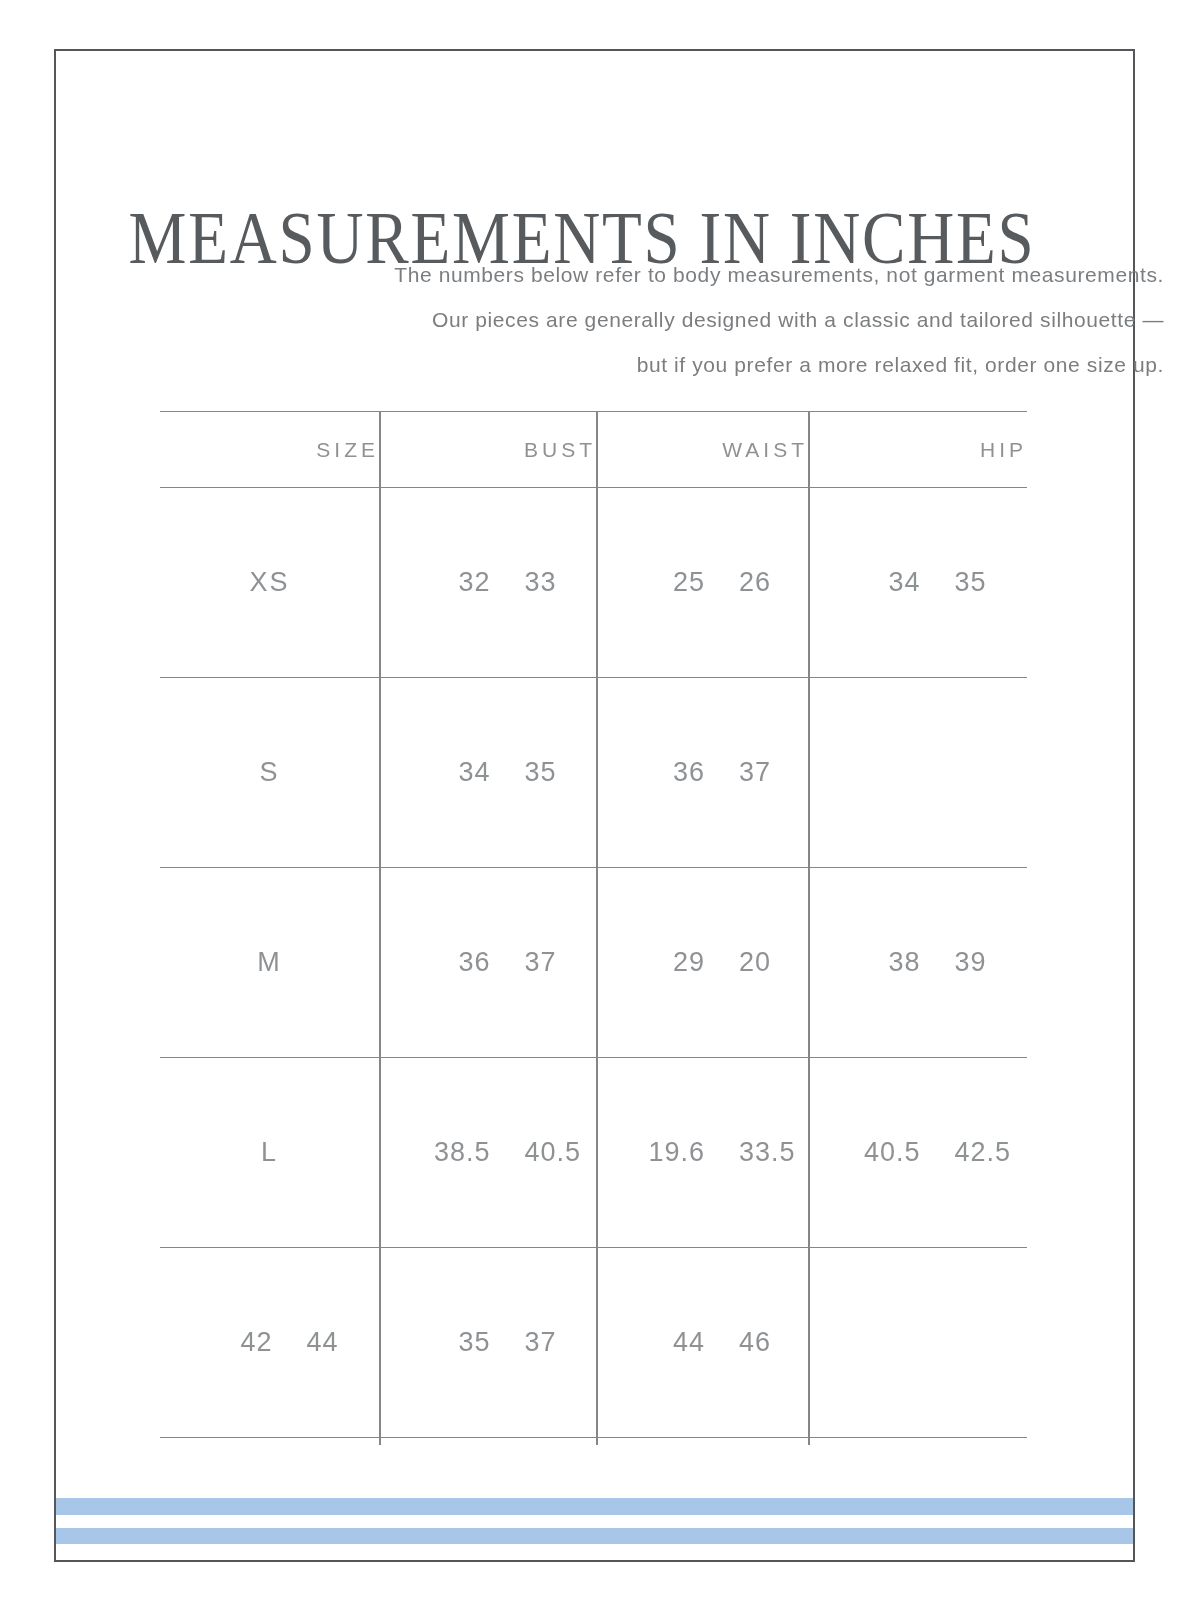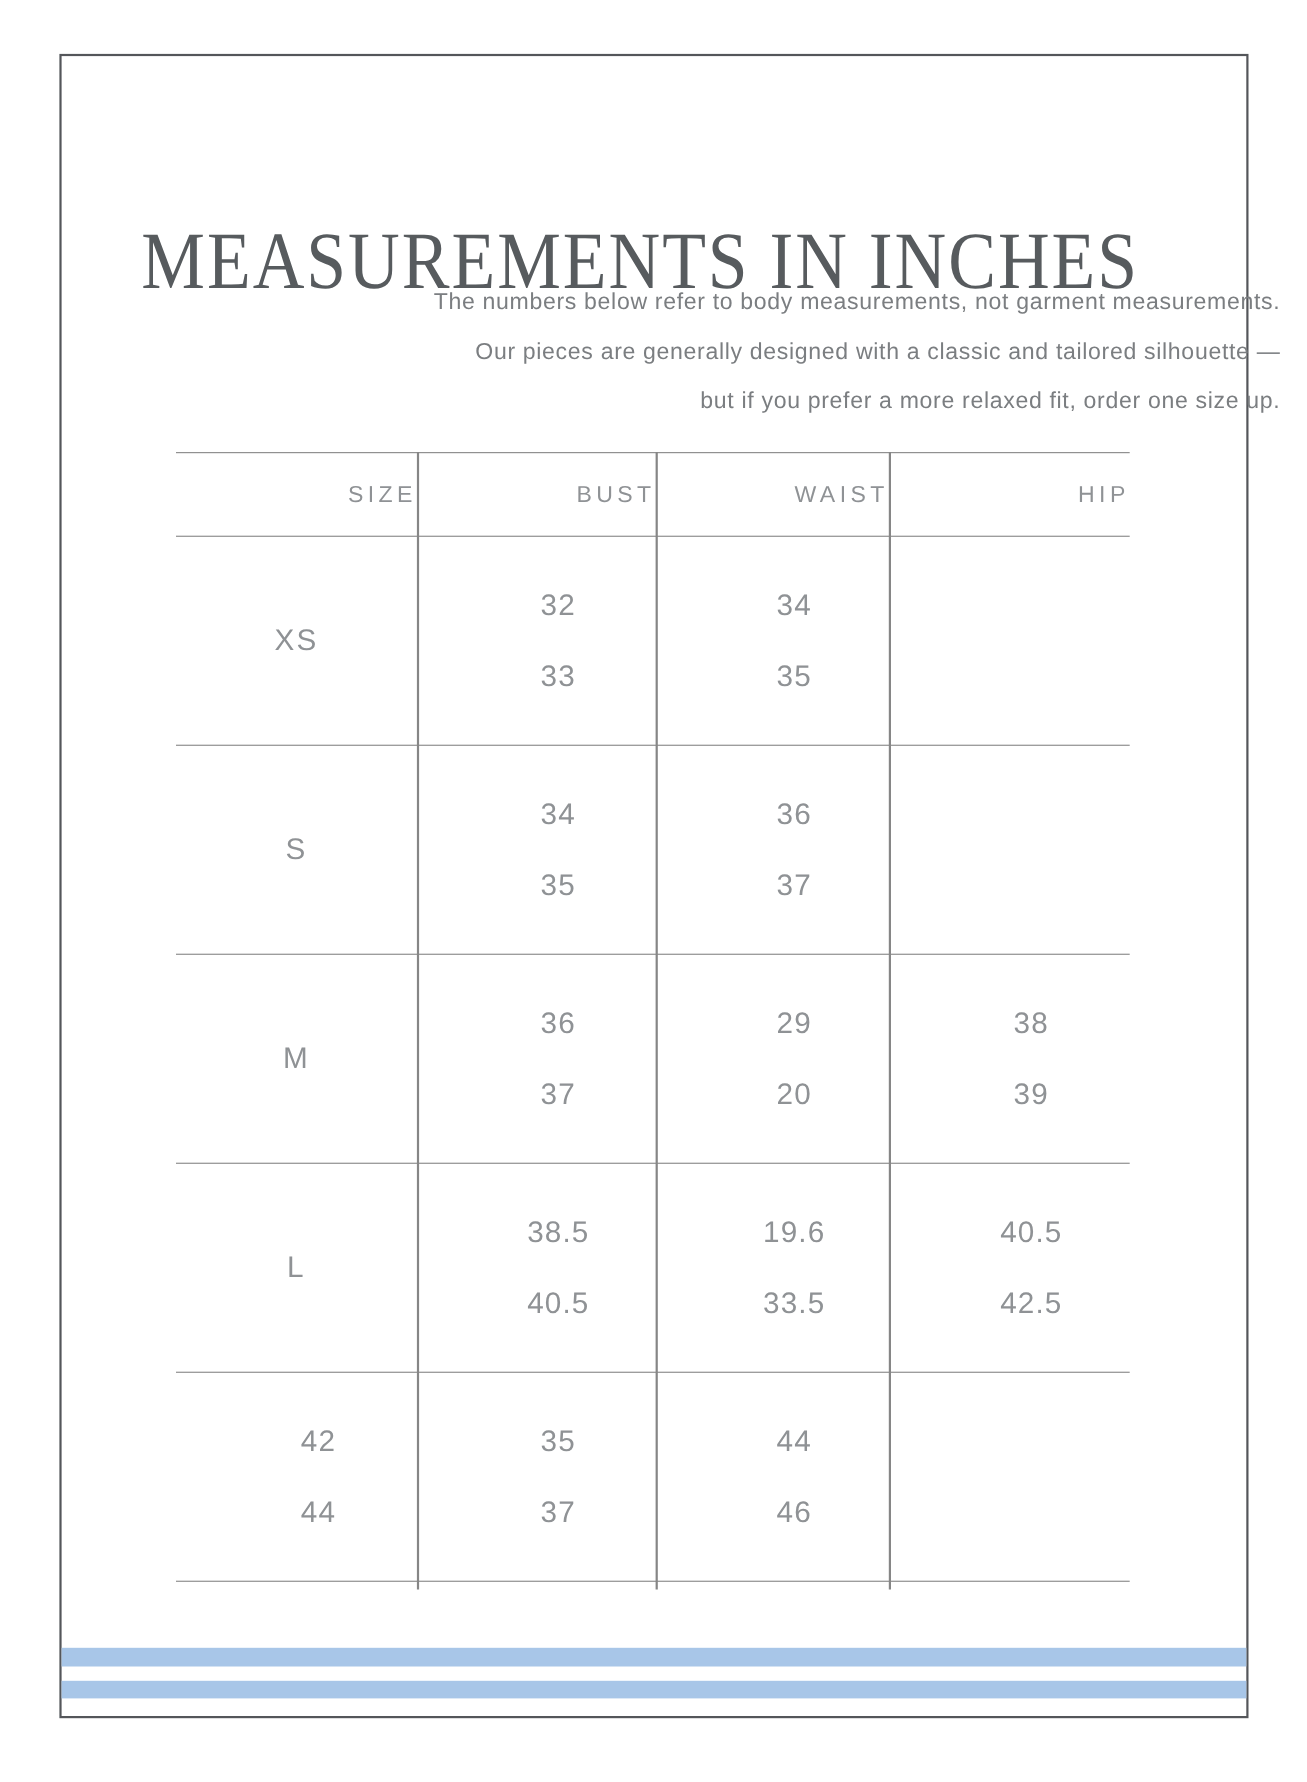--- a/index.html
+++ b/index.html
@@ -45,21 +45,21 @@
   .t-row {
     display:grid; grid-template-columns:219px 217px 212px 219px;
     height:190px; box-sizing:border-box;
     border-bottom:1.5px solid var(--table-line,#868686);
   }
   .size-cell {
     display:flex; align-items:center; justify-content:center;
     font-size:27px; letter-spacing:2px;
   }
   .val-cell {
-    display:flex; flex-direction:column; align-items:center; justify-content:center;
+    display:flex; flex-direction:row; align-items:center; justify-content:center;
     gap:34px; font-size:27px; letter-spacing:1px;margin-left:40px;
   }
   .vline {
     position:absolute; top:0; width:1.5px; height:1034px;
     background:var(--table-line,#868686);
   }
   .vline-1 { left:219px; } .vline-2 { left:436px; } .vline-3 { left:648px; }
 </style>
 </head>
 <body>
@@ -90,20 +90,24 @@
       <div>WAIST</div>
       <div>HIP</div>
     </div>
 
     <div>
   <div class="t-row">
     <div class="size-cell">XS</div>
     <div class="val-cell">
       <span class="v">32</span>
       <span class="v">33</span>
+    </div>
+    <div class="val-cell">
+      <span class="v">25</span>
+      <span class="v">26</span>
     </div>
     <div class="val-cell">
       <span class="v">34</span>
       <span class="v">35</span>
     </div>
   </div>
 
   <div class="t-row">
     <div class="size-cell">S</div>
     <div class="val-cell">

